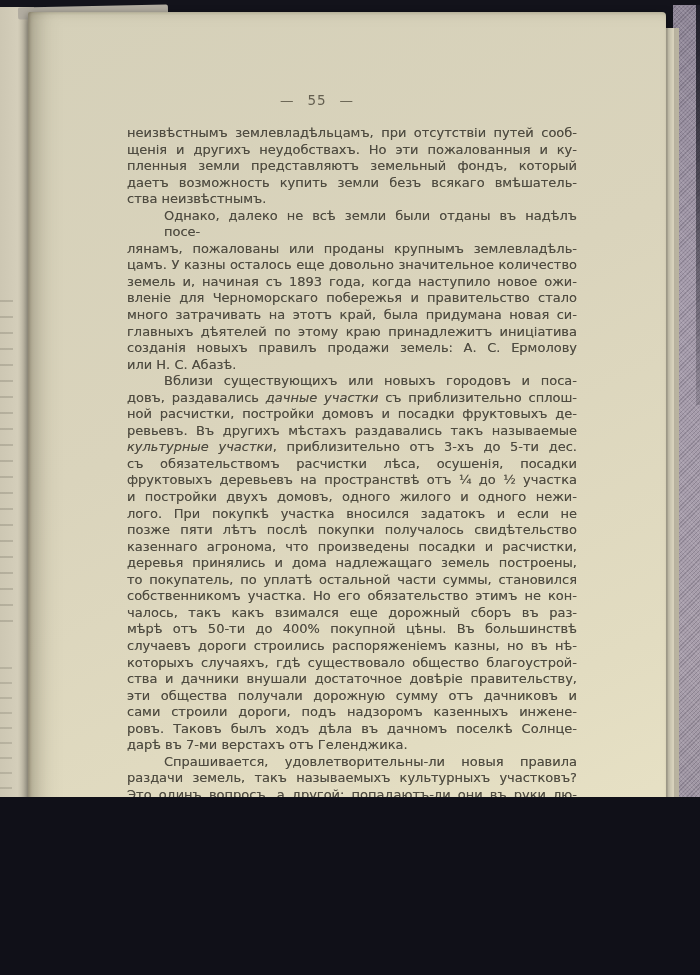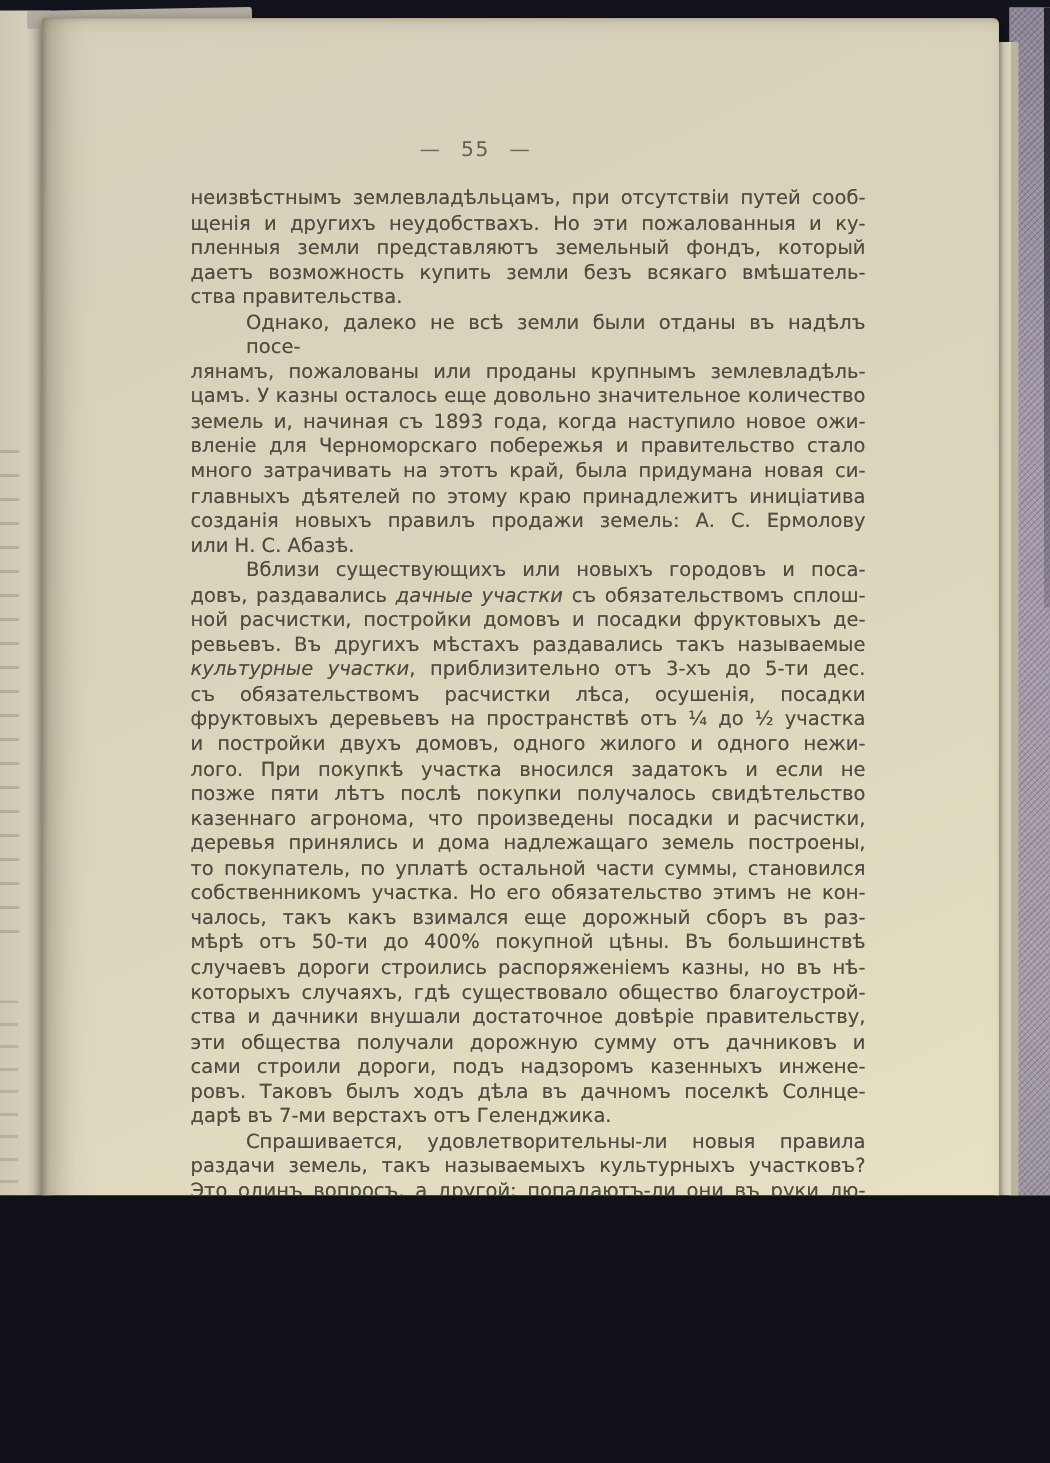--- a/index.html
+++ b/index.html
@@ -88,36 +88,36 @@
   <div class="page">
     <div class="page-number">
       <span class="dash">—</span><span>55</span><span class="dash">—</span>
     </div>
     <div class="text-block">
         <div class="para">
           <div class="line"><span>неизвѣстнымъ землевладѣльцамъ, при отсутствіи путей сооб-</span></div>
           <div class="line"><span>щенія и другихъ неудобствахъ. Но эти пожалованныя и ку-</span></div>
           <div class="line"><span>пленныя земли представляютъ земельный фондъ, который</span></div>
           <div class="line"><span>даетъ возможность купить земли безъ всякаго вмѣшатель-</span></div>
-          <div class="line last"><span>ства правительства.</span></div>
+          <div class="line last"><span>ства неизвѣстнымъ.</span></div>
         </div>
         <div class="para">
           <div class="line indent"><span>Однако, далеко не всѣ земли были отданы въ надѣлъ посе-</span></div>
           <div class="line"><span>лянамъ, пожалованы или проданы крупнымъ землевладѣль-</span></div>
           <div class="line"><span>цамъ. У казны осталось еще довольно значительное количество</span></div>
           <div class="line"><span>земель и, начиная съ 1893 года, когда наступило новое ожи-</span></div>
           <div class="line"><span>вленіе для Черноморскаго побережья и правительство стало</span></div>
           <div class="line"><span>много затрачивать на этотъ край, была придумана новая си-</span></div>
           <div class="line"><span>главныхъ дѣятелей по этому краю принадлежитъ иниціатива</span></div>
           <div class="line"><span>созданія новыхъ правилъ продажи земель: А. С. Ермолову</span></div>
           <div class="line last"><span>или Н. С. Абазѣ.</span></div>
         </div>
         <div class="para">
           <div class="line indent"><span>Вблизи существующихъ или новыхъ городовъ и поса-</span></div>
-          <div class="line"><span>довъ, раздавались </span><span class="it">дачные участки</span><span> съ обязательствомъ сплош-</span></div>
+          <div class="line"><span>довъ, раздавались </span><span class="it">дачные участки</span><span> съ приблизительно сплош-</span></div>
           <div class="line"><span>ной расчистки, постройки домовъ и посадки фруктовыхъ де-</span></div>
           <div class="line"><span>ревьевъ. Въ другихъ мѣстахъ раздавались такъ называемые</span></div>
           <div class="line"><span class="it">культурные участки</span><span>, приблизительно отъ 3-хъ до 5-ти дес.</span></div>
           <div class="line"><span>съ обязательствомъ расчистки лѣса, осушенія, посадки</span></div>
           <div class="line"><span>фруктовыхъ деревьевъ на пространствѣ отъ ¼ до ½ участка</span></div>
           <div class="line"><span>и постройки двухъ домовъ, одного жилого и одного нежи-</span></div>
           <div class="line"><span>лого. При покупкѣ участка вносился задатокъ и если не</span></div>
           <div class="line"><span>позже пяти лѣтъ послѣ покупки получалось свидѣтельство</span></div>
           <div class="line"><span>казеннаго агронома, что произведены посадки и расчистки,</span></div>
           <div class="line"><span>деревья принялись и дома надлежащаго земель построены,</span></div>

